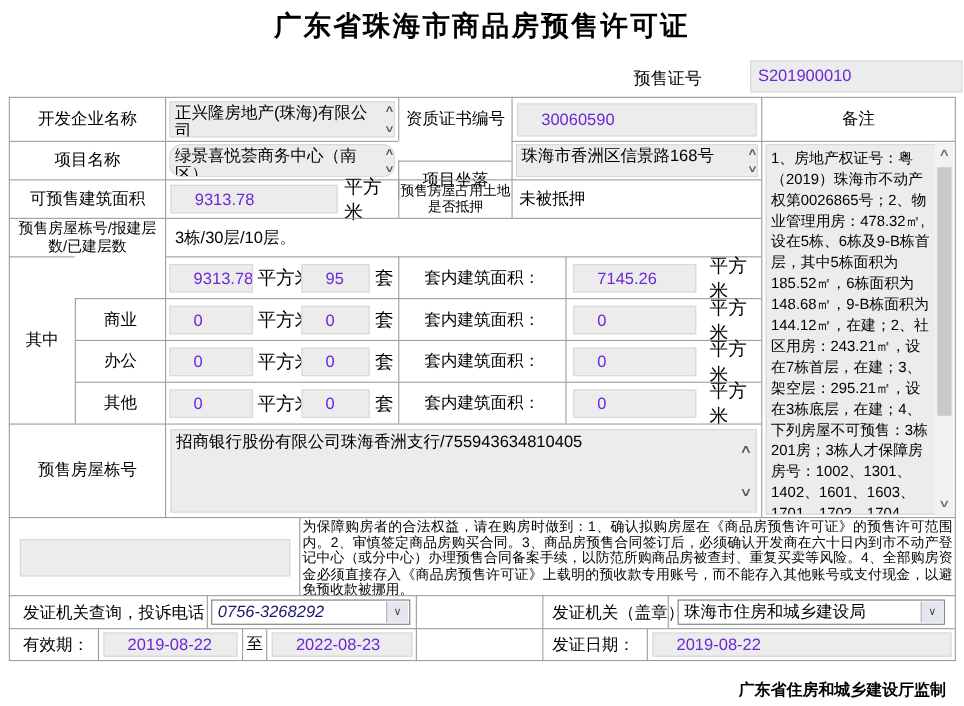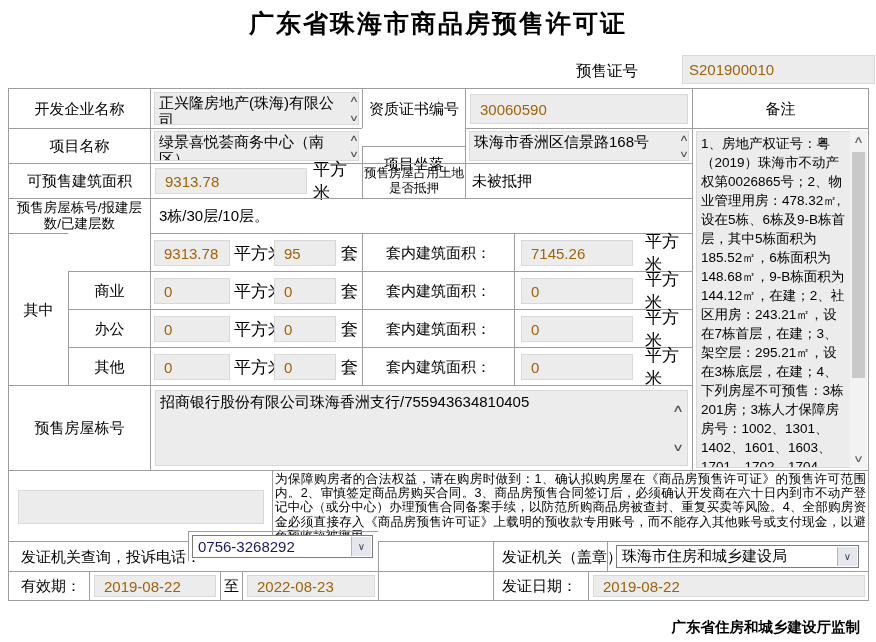--- a/index.html
+++ b/index.html
@@ -4,22 +4,22 @@
 <style>
   html,body{margin:0;padding:0;background:#fff;}
   body{font-family:"Liberation Sans","DejaVu Sans",sans-serif;color:#000;}
   .page{position:relative;width:876px;height:642px;background:#fff;overflow:hidden;}
   .title{position:absolute;top:7px;left:0;width:876px;text-align:center;font-size:25px;font-weight:bold;letter-spacing:2px;}
   .permit-label{position:absolute;left:576px;top:61px;font-size:15.5px;}
   .permit-input{position:absolute;left:682px;top:55px;width:193px;height:29px;background:#ececec;border:1px solid #d8d8d8;box-sizing:border-box;font-size:15px;line-height:27px;padding-left:6px;color:#18186a;}
   .tbl{position:absolute;left:8px;top:88px;width:861px;height:513px;border-right:1px solid #9d9d9d;border-bottom:1px solid #9d9d9d;box-sizing:border-box;}
   .c{position:absolute;border-left:1px solid #9d9d9d;border-top:1px solid #9d9d9d;box-sizing:border-box;}
   .lbl{display:flex;align-items:center;justify-content:center;text-align:center;font-size:15px;line-height:1.2;}
-  .inp{background:#ececec;border:1px solid #d8d8d8;box-sizing:border-box;font-size:15px;position:absolute;padding-left:9px;display:flex;align-items:center;overflow:hidden;white-space:nowrap;}
-  .num{color:#a16207;}
+  .inp{background:#ececec;border:1px solid #d8d8d8;box-sizing:border-box;font-size:15px;position:absolute;padding-left:21px;display:flex;align-items:center;overflow:hidden;white-space:nowrap;}
+  .num{color:#6d28d9;}
   .ta{background:#ececec;border:1px solid #d8d8d8;box-sizing:border-box;position:absolute;font-size:15px;line-height:17px;padding:1px 16px 0 4px;overflow:hidden;}
   .scr{position:absolute;right:2px;width:12px;font-size:9px;color:#555;text-align:center;transform:scaleX(1.5);cursor:default;}
   .unit{position:absolute;font-size:17px;top:50%;transform:translateY(-50%);}
   .sel{position:absolute;background:#fff;border:1px solid #7b7b7b;box-sizing:border-box;height:23px;font-size:15px;color:#18186a;display:flex;align-items:center;padding-left:5px;}
   .sel .arrowbox{position:absolute;right:1px;top:1px;bottom:1px;width:19px;background:#e4e7ee;border-left:1px solid #b4b4b4;display:flex;align-items:center;justify-content:center;color:#444;font-size:10px;}
   .remark-ta{position:absolute;left:3px;top:2px;right:2px;bottom:2px;background:#ececec;border:1px solid #d8d8d8;box-sizing:border-box;font-size:13.5px;line-height:19px;padding:2px 19px 0 4px;overflow:hidden;}
   .sb{position:absolute;top:1px;bottom:1px;right:1px;width:17px;background:#f2f2f2;}
   .sb .up,.sb .dn{position:absolute;left:0;width:17px;height:16px;font-size:10px;color:#666;text-align:center;line-height:16px;transform:scaleX(1.5);}
   .sb .up{top:2px}.sb .dn{bottom:2px}
   .sb .thumb{position:absolute;left:2px;width:13px;background:#c9c9c9;}
@@ -55,21 +55,21 @@
       <div class="remark-ta">1、房地产权证号：粤（2019）珠海市不动产权第0026865号；2、物业管理用房：478.32㎡,设在5栋、6栋及9-B栋首层，其中5栋面积为185.52㎡，6栋面积为148.68㎡，9-B栋面积为144.12㎡，在建；2、社区用房：243.21㎡，设在7栋首层，在建；3、架空层：295.21㎡，设在3栋底层，在建；4、下列房屋不可预售：3栋201房；3栋人才保障房房号：1002、1301、1402、1601、1603、1701、1702、1704、1804、</div>
       <div class="sb">
         <div class="up">∧</div>
         <div class="thumb" style="top:22px;height:226px;"></div>
         <div class="dn">∨</div>
       </div>
     </div>
 
     <div class="c lbl" style="left:0;top:40px;width:142px;height:35px;">项目名称</div>
     <div class="c" style="left:142px;top:40px;width:212px;height:35px;">
-      <div class="ta" style="left:3px;top:2px;right:3px;bottom:2px;">绿景喜悦荟商务中心（南区）</div>
+      <div class="ta" style="left:3px;top:2px;right:3px;bottom:2px;border-radius:11px;">绿景喜悦荟商务中心（南区）</div>
       <div class="scr" style="top:4px;">∧</div>
       <div class="scr" style="bottom:4px;">∨</div>
     </div>
     <div class="c lbl" style="left:354px;top:58px;width:103px;height:35px;">项目坐落</div>
     <div class="c" style="left:457px;top:40px;width:227px;height:35px;">
       <div class="ta" style="left:3px;top:2px;right:3px;bottom:2px;">珠海市香洲区信景路168号</div>
       <div class="scr" style="top:4px;">∧</div>
       <div class="scr" style="bottom:4px;">∨</div>
     </div>
 
@@ -149,21 +149,21 @@
     </div>
 
     <div class="c" style="left:0;top:382px;width:264px;height:71px;">
       <div class="inp" style="left:9px;top:19px;width:246px;height:34px;"></div>
     </div>
     <div class="c notice" style="left:264px;top:382px;width:596px;height:71px;">为保障购房者的合法权益，请在购房时做到：1、确认拟购房屋在《商品房预售许可证》的预售许可范围内。2、审慎签定商品房购买合同。3、商品房预售合同签订后，必须确认开发商在六十日内到市不动产登记中心（或分中心）办理预售合同备案手续，以防范所购商品房被查封、重复买卖等风险。4、全部购房资金必须直接存入《商品房预售许可证》上载明的预收款专用账号，而不能存入其他账号或支付现金，以避免预收款被挪用。</div>
 
     <div class="c" style="left:0;top:453px;width:180px;height:30px;">
       <div class="plain" style="left:12px;">发证机关查询，投诉电话：</div>
     </div>
-    <div class="c" style="left:180px;top:443px;width:190px;height:30px;">
+    <div class="c" style="left:180px;top:453px;width:190px;height:30px;font-style:italic;">
       <div class="sel" style="left:3px;top:3px;width:181px;">
         <span>0756-3268292</span>
         <span class="arrowbox">∨</span>
       </div>
     </div>
     <div class="c" style="left:370px;top:453px;width:115px;height:30px;"></div>
     <div class="c" style="left:485px;top:453px;width:114px;height:30px;">
       <div class="plain" style="left:8px;">发证机关（盖章）</div>
     </div>
     <div class="c" style="left:599px;top:453px;width:261px;height:30px;">

